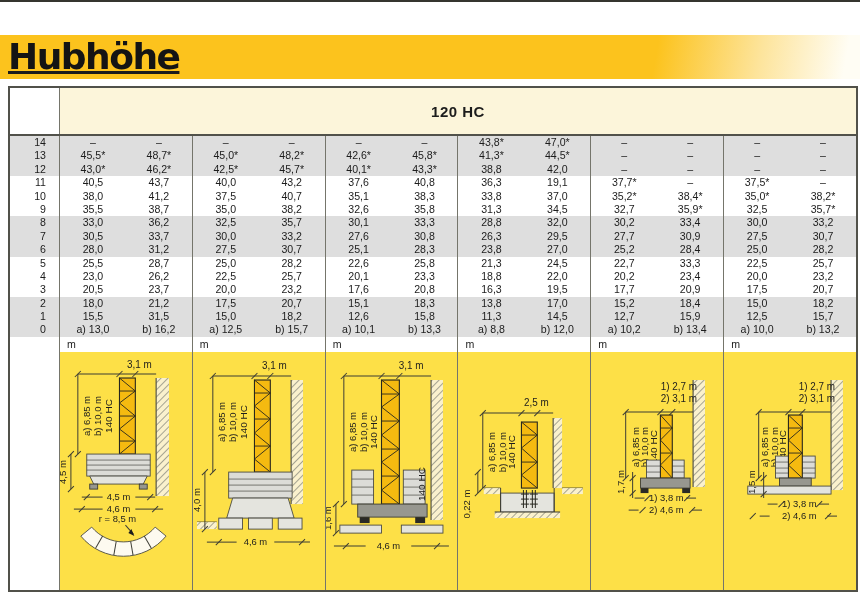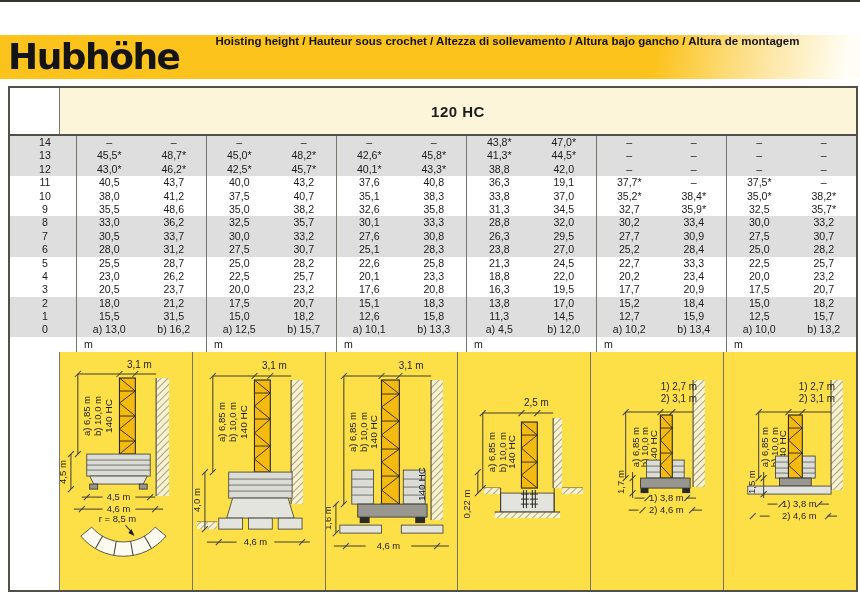--- a/index.html
+++ b/index.html
@@ -2,36 +2,36 @@
 <html><head>
 <meta charset="utf-8">
 <style>
   html,body{margin:0;padding:0;}
   body{width:860px;height:600px;background:#ffffff;position:relative;
        font-family:"Liberation Sans", sans-serif;color:#1c1c1c;overflow:hidden;}
   .top-rule{position:absolute;top:0;left:0;width:860px;height:2px;background:#35352f;}
   
   .banner{position:absolute;left:0;top:35px;width:860px;height:44px;
           background:linear-gradient(100deg,#fcc31d 0%,#fcc31d 76%,#fde49b 88%,#fffdf4 98%);
-          display:flex;align-items:flex-start;}
+          display:flex;align-items:center;text-decoration:underline;}
   .banner-title{font-family:"DejaVu Sans", sans-serif;font-weight:900;font-size:36px;
                 letter-spacing:-1.5px;color:#141414;margin-left:8px;line-height:44px;}
   .banner-sub{font-size:11.5px;font-weight:bold;color:#141414;margin-left:36px;}
   
   .table-wrap{position:absolute;left:8px;top:86px;width:850px;height:506px;
               border:2px solid #51514a;box-sizing:border-box;background:#fff;
               display:flex;flex-direction:column;}
   .title-band{height:46px;display:flex;border-bottom:2px solid #51514a;flex:none;}
   .title-stub{width:49px;background:#fff;flex:none;}
   .title-cell{flex:1;background:#FCF5DA;display:flex;align-items:center;justify-content:center;
               font-size:15px;font-weight:900;letter-spacing:.5px;border-left:1.5px solid #75756b;}
   .trow{display:flex;height:13.4px;line-height:13.4px;font-size:10.6px;flex:none;}
   .band-gray{background:#DEDEDE;}
   .band-white{background:#ffffff;}
-  .rownum{width:49px;flex:none;text-align:center;padding-right:13px;box-sizing:border-box;margin-left:17px;}
+  .rownum{width:49px;flex:none;text-align:right;padding-right:13px;box-sizing:border-box;}
   .tcell{flex:1;display:flex;border-left:1.5px solid #75756b;min-width:0;}
   .half{width:50%;text-align:center;white-space:nowrap;}
   .mrow{height:15px;line-height:14px;font-size:10.6px;background:#fff;display:flex;flex:none;}
   .mcell span{margin-left:7px;}
   
   .diagrams{flex:1;display:flex;min-height:0;}
   .diag-stub{width:49px;background:#fff;flex:none;}
   .diag{flex:1;border-left:1.5px solid #75756b;background:#fde047;min-width:0;}
   .diag svg{width:100%;height:100%;display:block;}
   .diag text{font-size:9.5px;fill:#1c1c1c;}
@@ -47,21 +47,20 @@
   .walledge{stroke:#55554b;stroke-width:1.2;}
   .arcfill{fill:#FDFAF0;stroke:#4a4a42;stroke-width:.9;}
 </style>
 </head>
 <body>
 
 <div class="top-rule"></div>
 
 <div class="banner">
   <span class="banner-title">Hubhöhe</span>
-  <span class="banner-sub">Hoisting height / Hauteur sous crochet / Altezza di sollevamento / Altura bajo gancho / Altura de montagem</span>
 </div>
 
 <div class="table-wrap">
   <div class="title-band">
     <div class="title-stub"></div>
     <div class="title-cell">120 HC</div>
   </div>
 
   <div>
       <div class="trow band-gray">
@@ -196,21 +195,21 @@
         </div>
         <div class="tcell">
           <div class="half">35,0*</div>
           <div class="half">38,2*</div>
         </div>
       </div>
       <div class="trow band-white">
         <div class="rownum">9</div>
         <div class="tcell">
           <div class="half">35,5</div>
-          <div class="half">48,6</div>
+          <div class="half">38,7</div>
         </div>
         <div class="tcell">
           <div class="half">35,0</div>
           <div class="half">38,2</div>
         </div>
         <div class="tcell">
           <div class="half">32,6</div>
           <div class="half">35,8</div>
         </div>
         <div class="tcell">
@@ -450,21 +449,21 @@
         </div>
         <div class="tcell">
           <div class="half">a) 12,5</div>
           <div class="half">b) 15,7</div>
         </div>
         <div class="tcell">
           <div class="half">a) 10,1</div>
           <div class="half">b) 13,3</div>
         </div>
         <div class="tcell">
-          <div class="half">a) 4,5</div>
+          <div class="half">a) 8,8</div>
           <div class="half">b) 12,0</div>
         </div>
         <div class="tcell">
           <div class="half">a) 10,2</div>
           <div class="half">b) 13,4</div>
         </div>
         <div class="tcell">
           <div class="half">a) 10,0</div>
           <div class="half">b) 13,2</div>
         </div>

